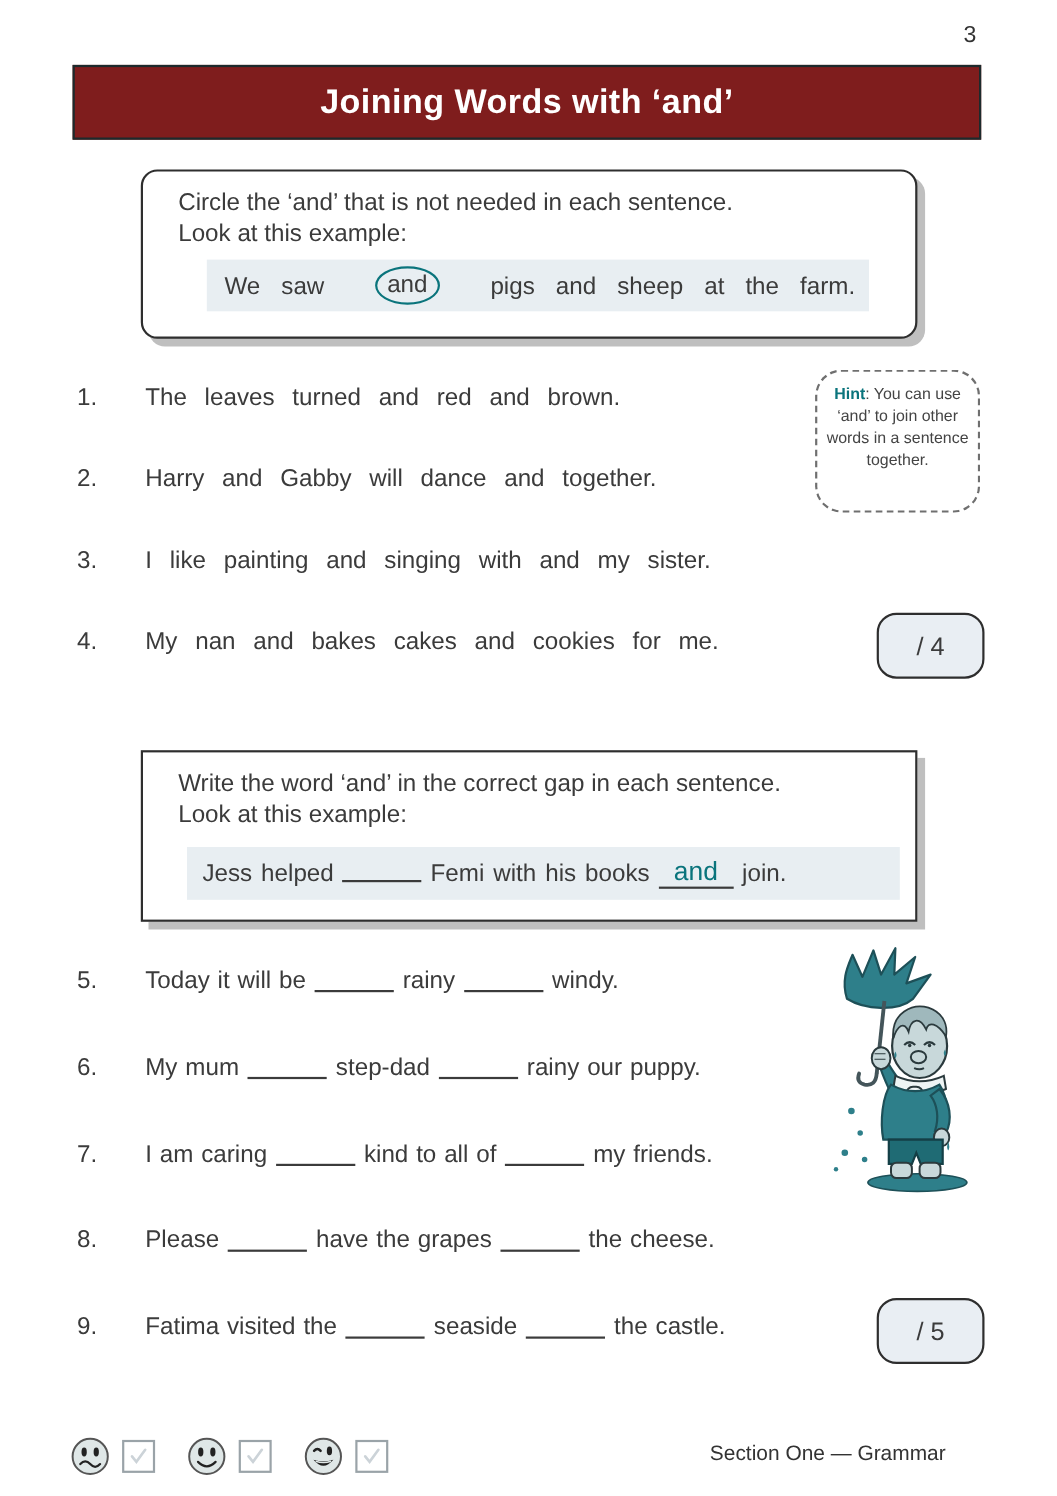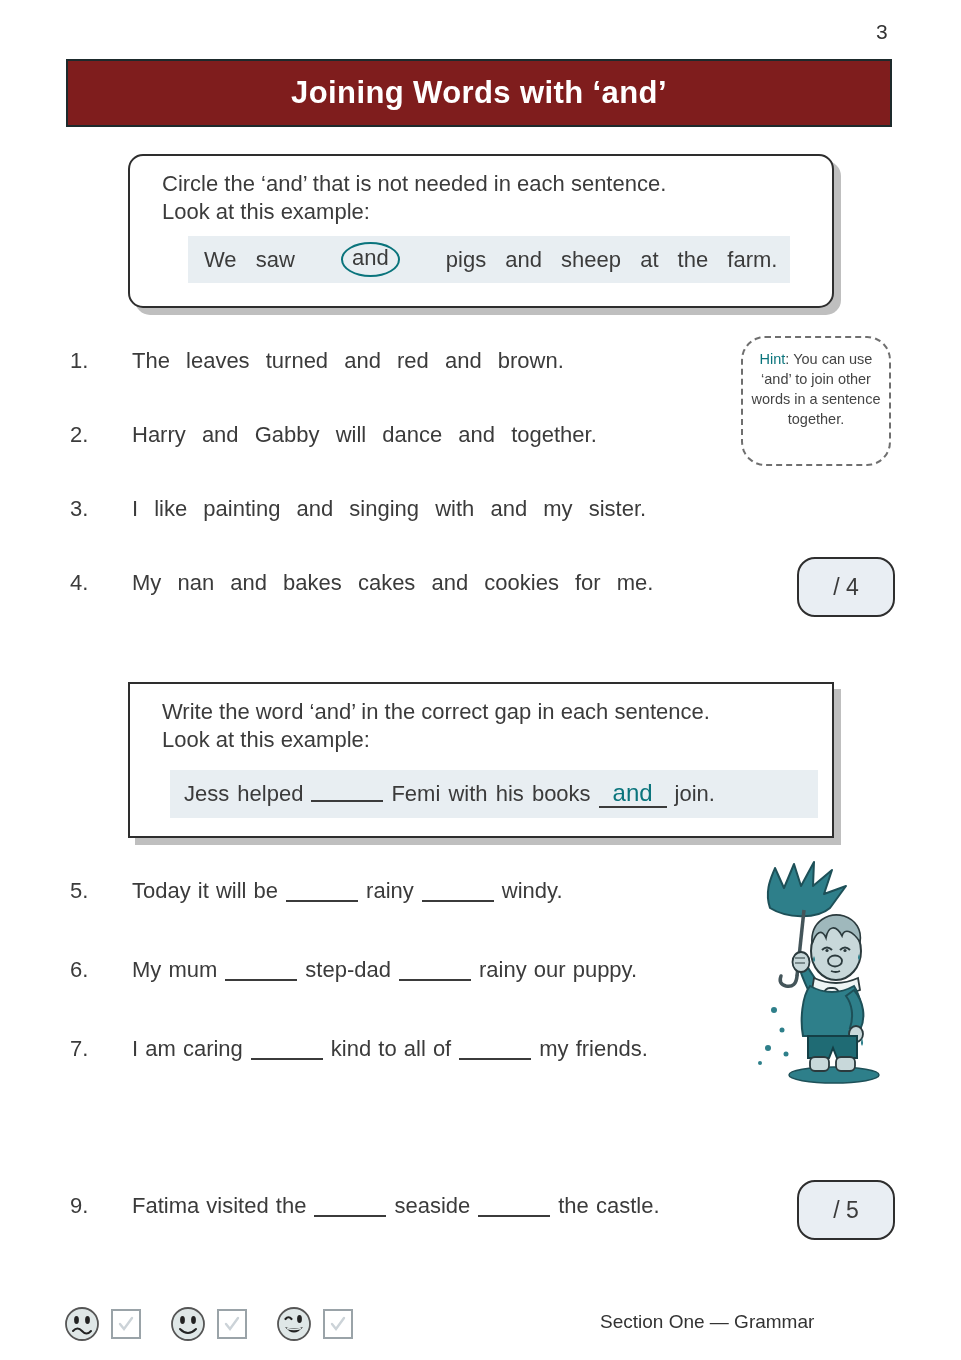--- a/index.html
+++ b/index.html
@@ -29,34 +29,34 @@
   .qs2 .q-text{word-spacing:1px;}
 
   .blank{display:inline-block;width:72px;height:14px;border-bottom:2.5px solid #3b3b3b;
          margin:0 8px;vertical-align:-4px;}
   .blank-ans{display:inline-block;min-width:68px;border-bottom:2.5px solid #3b3b3b;margin:0 8px;
              text-align:center;color:#0a747c;font-size:24px;vertical-align:-4px;line-height:1;padding-bottom:1px;}
 
   .hint-box{position:absolute;left:741px;top:336px;width:150px;height:130px;border:2px dashed #6f6f6f;
             border-radius:24px;box-sizing:border-box;text-align:center;font-size:14.5px;line-height:1.38;
             padding:11px 7px;color:#444;}
-  .hint-label{color:#0a747c;font-weight:normal;text-align:center;}
+  .hint-label{color:#0a747c;font-weight:bold;text-align:center;}
 
   .score-box{position:absolute;width:94px;height:56px;background:#e9eef3;border:2px solid #2e2e2e;
              border-radius:18px;display:flex;align-items:center;justify-content:center;font-size:23px;color:#3b3b3b;}
   .score1{left:797px;top:557px;}
   .score2{left:797px;top:1180px;}
 
   .cartoon{position:absolute;left:746px;top:858px;width:150px;height:230px;}
 
   .footer-feedback{position:absolute;left:64px;top:1306px;display:flex;align-items:center;}
   .face{width:36px;height:36px;}
   .checkbox{width:26px;height:26px;background:#fff;border:2px solid #9aa3a8;margin-left:11px;margin-right:29px;
             display:flex;align-items:center;justify-content:center;}
-  .footer-label{position:absolute;left:600px;top:1311px;width:305px;text-align:left;font-size:19px;color:#333;}
+  .footer-label{position:absolute;left:600px;top:1311px;width:305px;text-align:center;font-size:19px;color:#333;}
 </style>
 </head>
 <body>
 
 <div class="page">
 
   <div class="page-number">3</div>
 
   <div class="title-bar">
     <span class="t">Joining Words with ‘and’</span>
@@ -111,20 +111,23 @@
 
   <div class="q-row qs2" style="top:878px">
     <span class="q-num">5.</span><span class="q-text"><span>Today it will be</span><span class="blank"></span><span>rainy</span><span class="blank"></span><span>windy.</span></span>
   </div>
   <div class="q-row qs2" style="top:957px">
     <span class="q-num">6.</span><span class="q-text"><span>My mum</span><span class="blank"></span><span>step-dad</span><span class="blank"></span><span>rainy our puppy.</span></span>
   </div>
   <div class="q-row qs2" style="top:1036px">
     <span class="q-num">7.</span><span class="q-text"><span>I am caring</span><span class="blank"></span><span>kind to all of</span><span class="blank"></span><span>my friends.</span></span>
   </div>
+  <div class="q-row qs2" style="top:1114px">
+    <span class="q-num">8.</span><span class="q-text"><span>Please</span><span class="blank"></span><span>have the grapes</span><span class="blank"></span><span>the cheese.</span></span>
+  </div>
   <div class="q-row qs2" style="top:1193px">
     <span class="q-num">9.</span><span class="q-text"><span>Fatima visited the</span><span class="blank"></span><span>seaside</span><span class="blank"></span><span>the castle.</span></span>
   </div>
 
   <div class="score-box score2">
     <span>/ 5</span>
   </div>
 
   <div class="cartoon">
     <svg viewBox="0 0 150 230" width="150" height="230">

